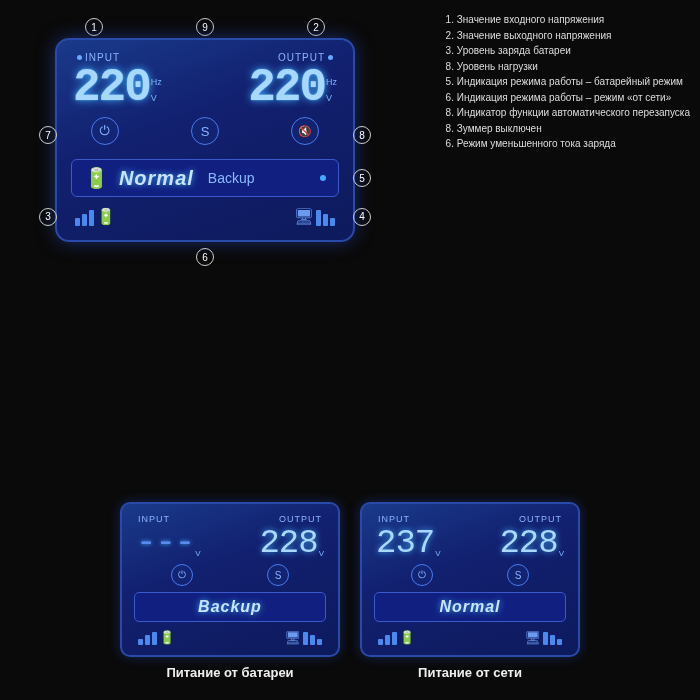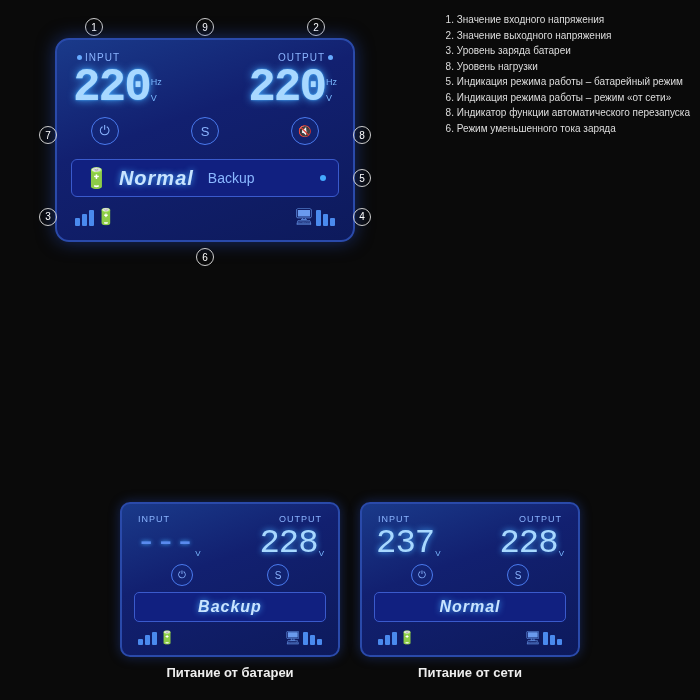--- a/index.html
+++ b/index.html
@@ -344,20 +344,21 @@
 <body>
 
 <div class="legend">
   <div>1. Значение входного напряжения</div>
   <div>2. Значение выходного напряжения</div>
   <div>3. Уровень заряда батареи</div>
   <div>8. Уровень нагрузки</div>
   <div>5. Индикация режима работы – батарейный режим</div>
   <div>6. Индикация режима работы – режим «от сети»</div>
   <div>8. Индикатор функции автоматического перезапуска</div>
+  <div>8. Зуммер выключен</div>
   <div>6. Режим уменьшенного тока заряда</div>
 </div>
 
 <div class="main-display-wrapper">
 
   <div style="position:relative; display:flex; justify-content:space-between; padding:0 30px 0 30px; margin-bottom:2px;">
     <div class="callout" style="position:relative;">1</div>
     <div class="callout" style="position:relative;">9</div>
     <div class="callout" style="position:relative;">2</div>
   </div>

